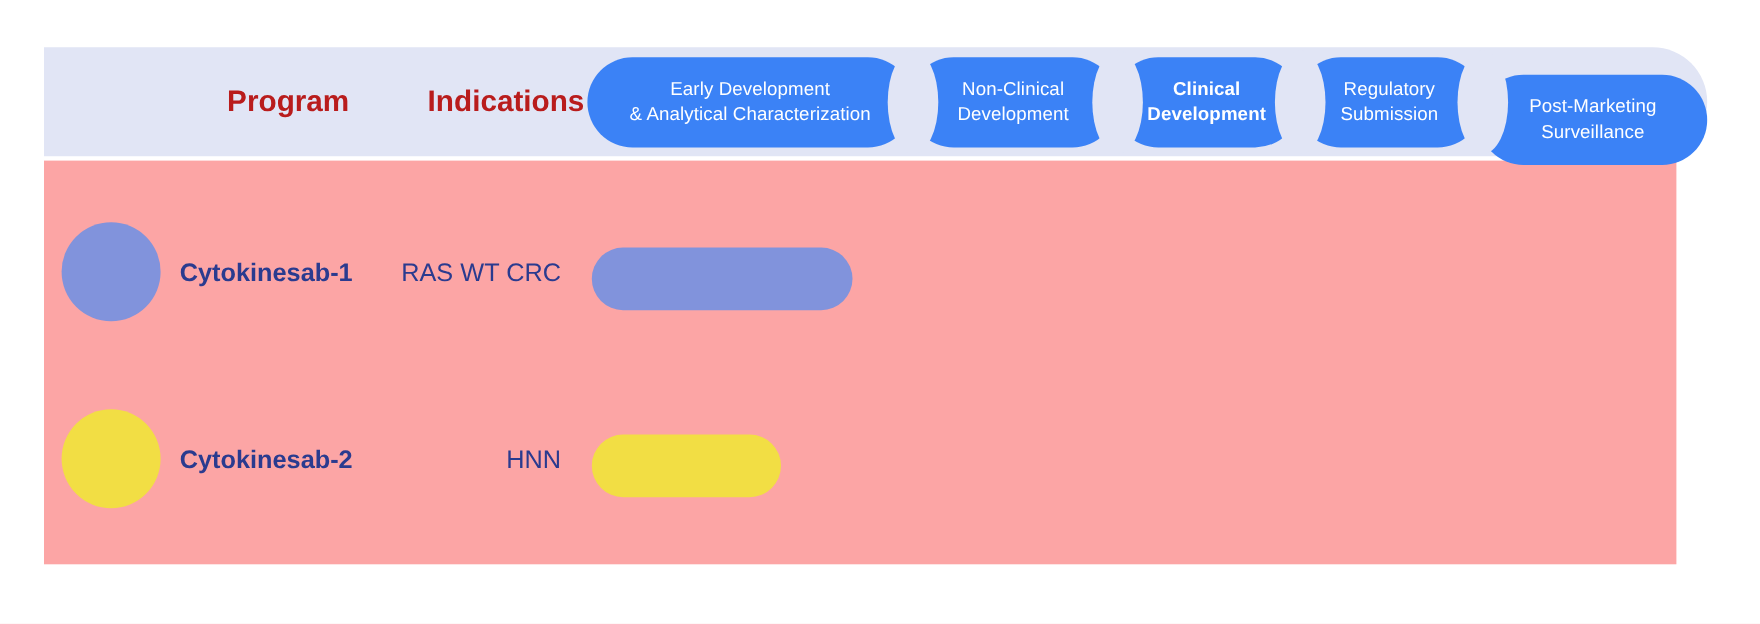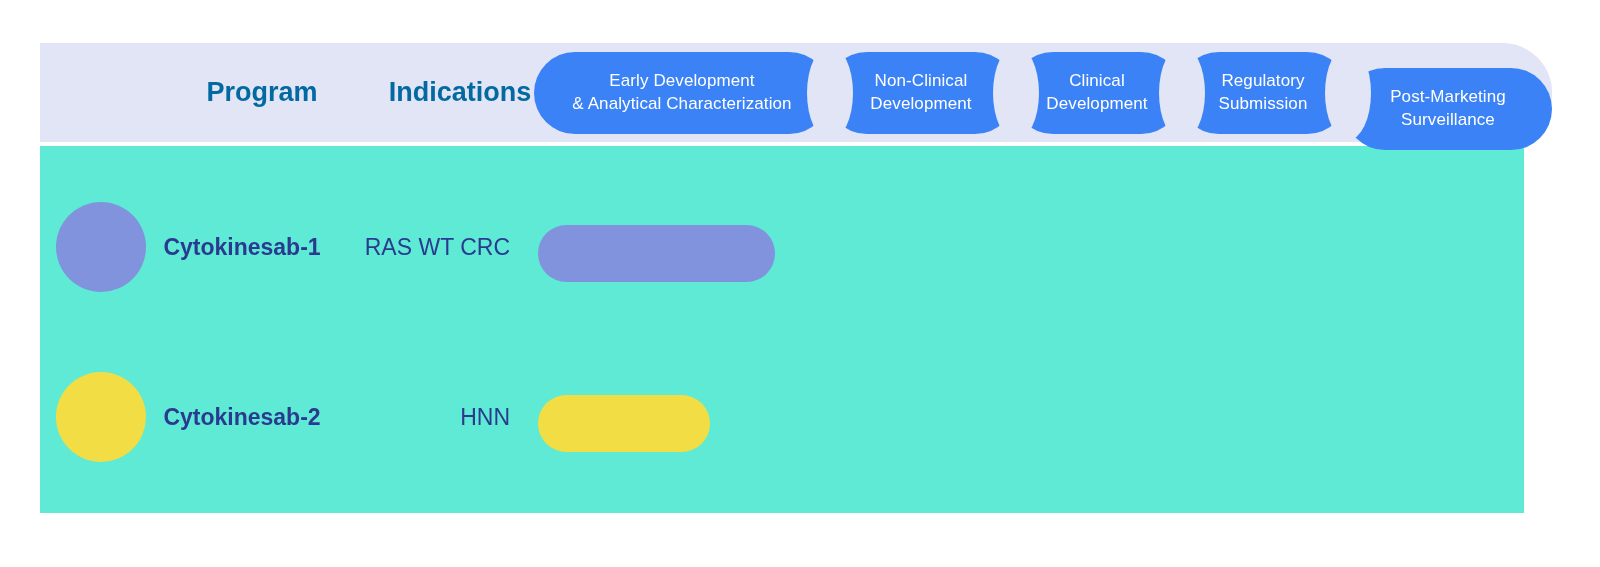--- a/index.html
+++ b/index.html
@@ -33,21 +33,21 @@
     border-radius: 0 50px 50px 0;
   }
 
   .col-head {
     position: absolute;
     top: 0;
     height: 99px;
     line-height: 99px;
     font-size: 27px;
     font-weight: bold;
-    color: #0369a1;
+    color: #b91c1c;
     text-align: center;
     white-space: nowrap;
   }
   .col-head.program     { left: 146px; width: 152px; }
   .col-head.indications { left: 330px; width: 180px; }
 
   
   .stages {
     position: absolute;
     left: 534px;
@@ -69,21 +69,21 @@
     line-height: 1.35;
     letter-spacing: 0.1px;
     box-sizing: border-box;
     padding: 0 10px;
   }
   .stage .stage-label { white-space: pre-line; }
 
   
   .stage.s1 { left: 0px;   width: 296px; border-radius: 41px; z-index: 5; }
   .stage.s2 { left: 292px; width: 190px; border-radius: 41px; z-index: 4; }
-  .stage.s3 { left: 478px; width: 170px; border-radius: 41px; z-index: 3; }
+  .stage.s3 { left: 478px; width: 170px; border-radius: 41px; z-index: 3; font-weight: bold; }
   .stage.s4 { left: 644px; width: 170px; border-radius: 41px; z-index: 2; }
   .stage.s5 { left: 810px; width: 208px; border-radius: 41px; z-index: 1; margin-top: 16px; }
 
   
   .notch {
     position: absolute;
     top: -6px;
     width: 46px;
     height: 94px;
     background: #e1e5f5;
@@ -95,21 +95,21 @@
   .notch.n4 { left: 625px; z-index: 6; }
   .notch.n5 { left: 791px; z-index: 6; }
 
   
   .body-panel {
     position: absolute;
     left: 40px;
     top: 146px;
     width: 1484px;
     height: 367px;
-    background: #5eead4;
+    background: #fca5a5;
   }
 
   .row {
     position: absolute;
     left: 0;
     width: 100%;
     height: 170px;
   }
   .row.r1 { top: 16px; }
   .row.r2 { top: 186px; }

